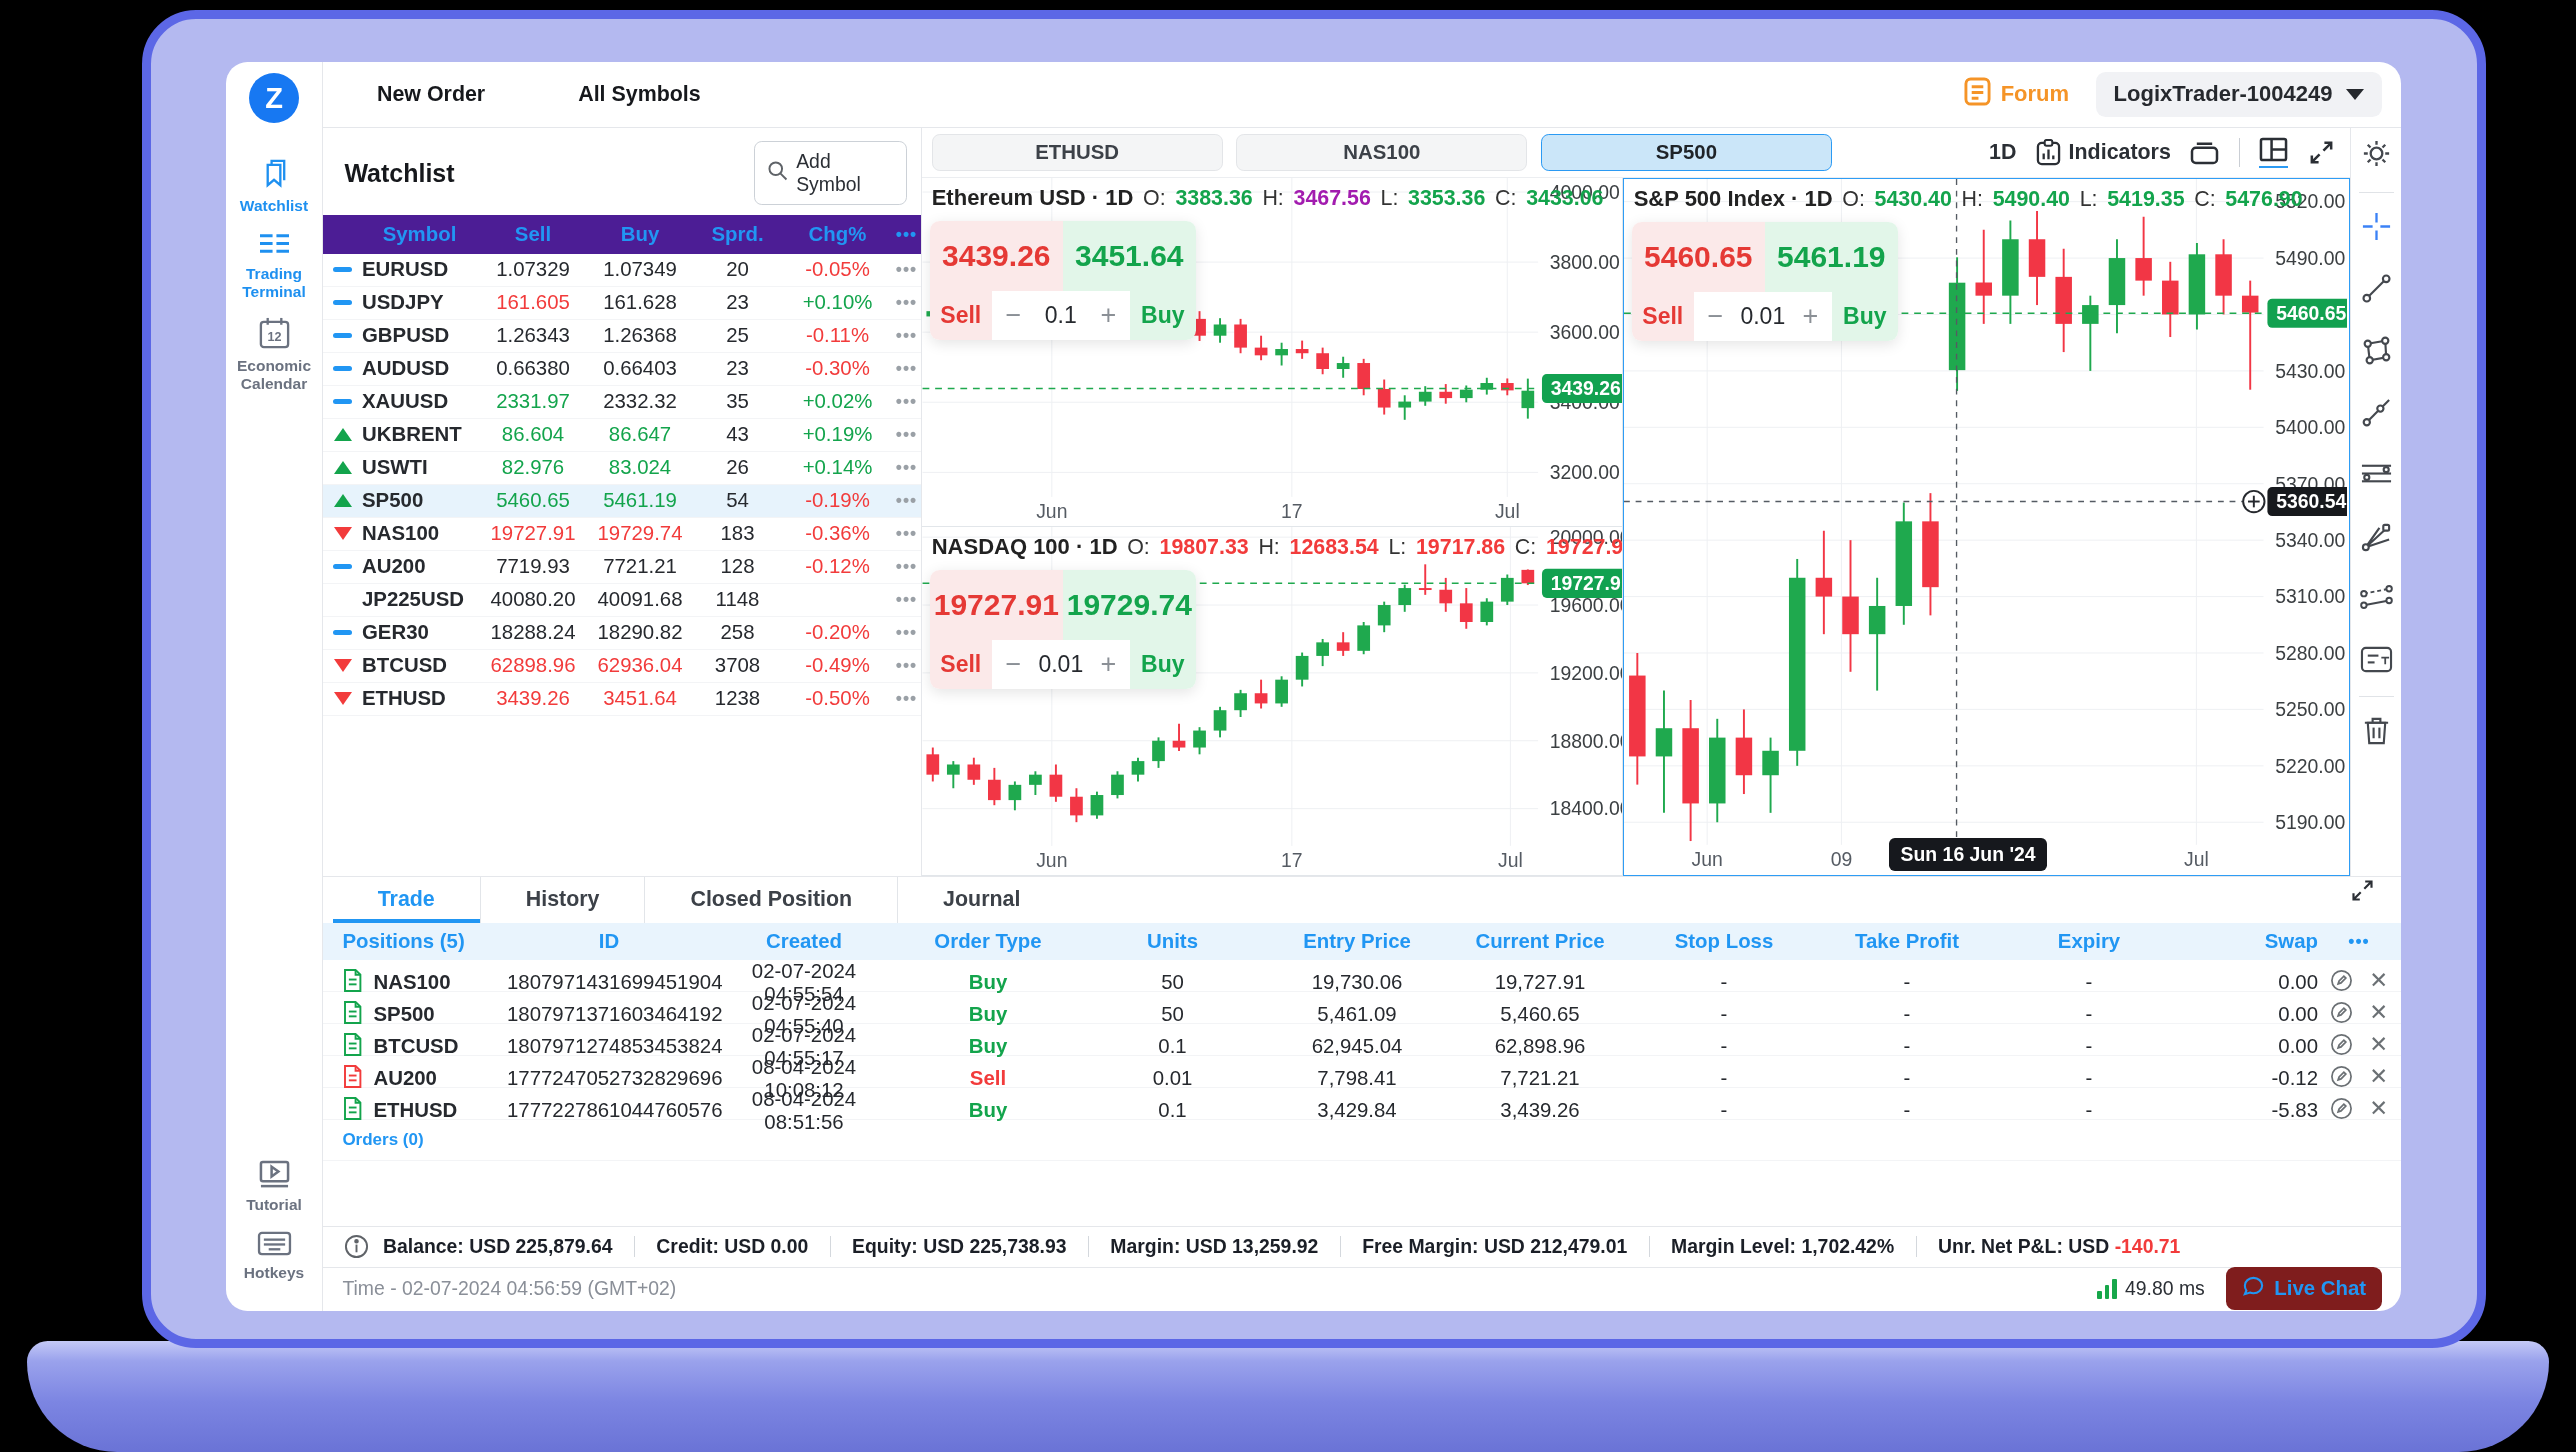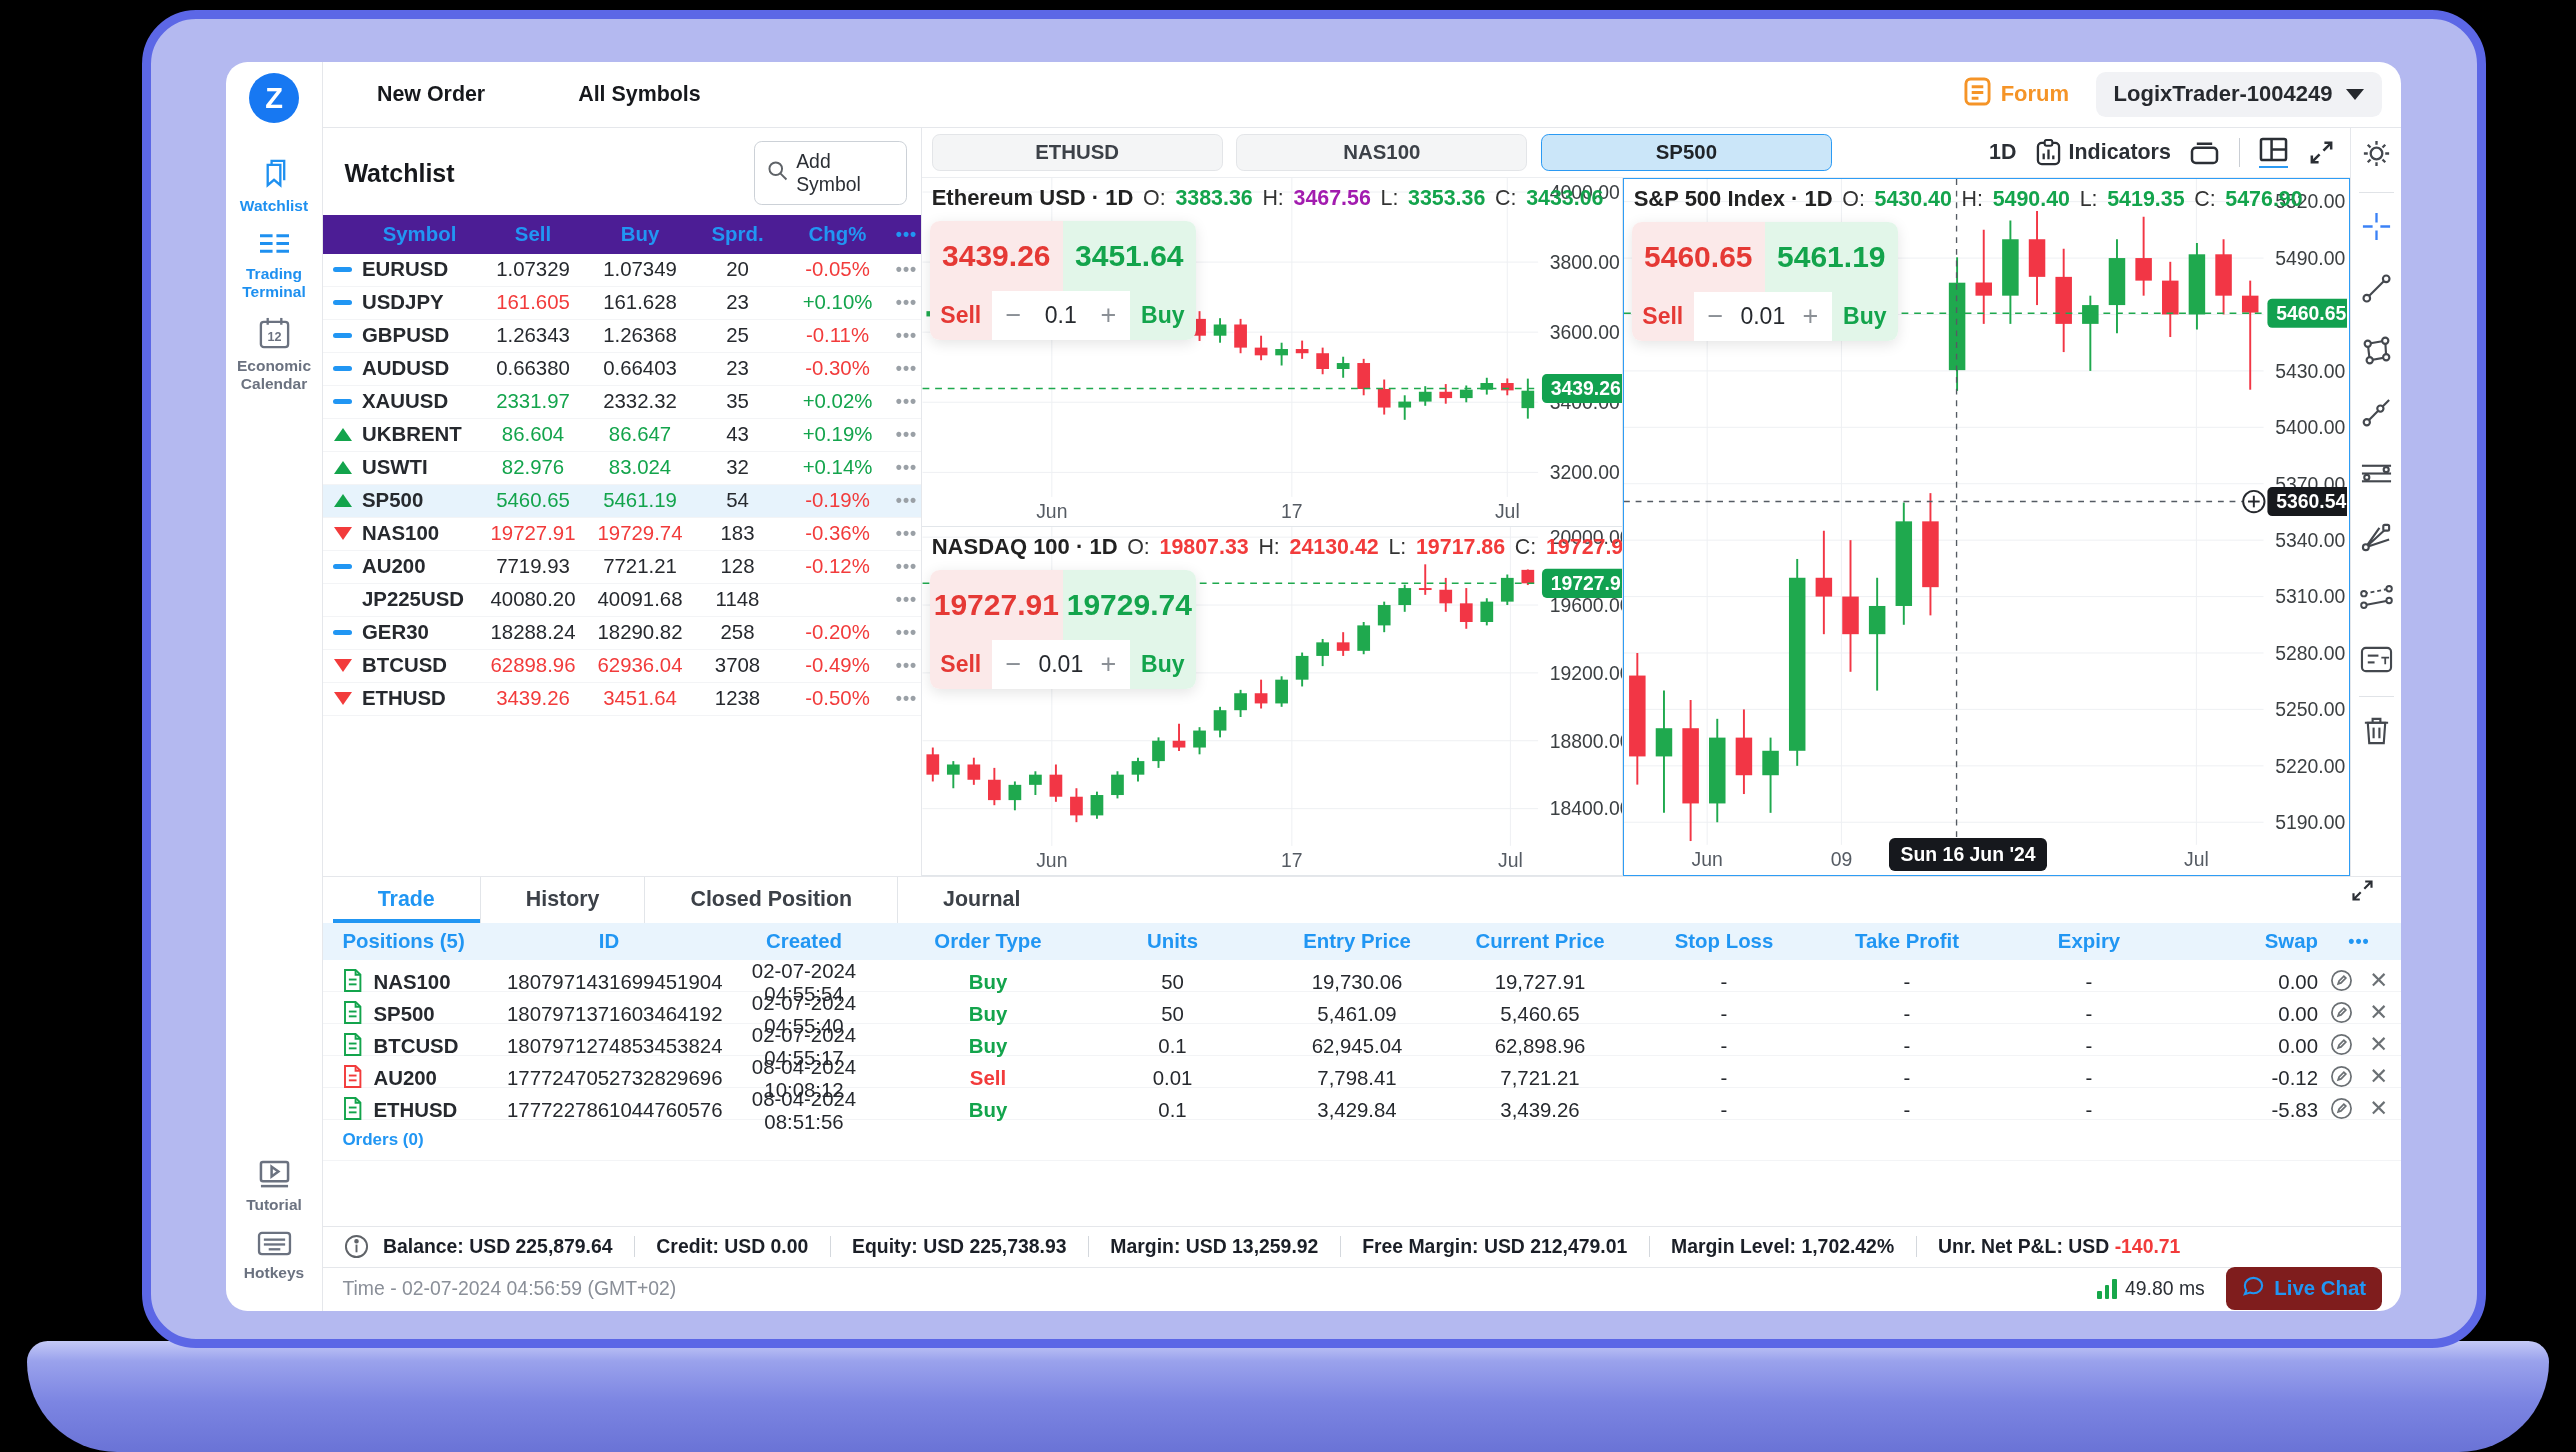--- a/index.html
+++ b/index.html
@@ -325,21 +325,21 @@
       <div class="t-g">+0.19%</div>
       <div class="wl-dots">•••</div>
                 </div>
                 <div class="wl-grid wl-row">
                   <div>
                     <div class="ic-up"></div>
                   </div>
       <div class="wl-sym">USWTI</div>
       <div class="t-g">82.976</div>
       <div class="t-g">83.024</div>
-      <div class="t-k">32</div>
+      <div class="t-k">26</div>
       <div class="t-g">+0.14%</div>
       <div class="wl-dots">•••</div>
                 </div>
                 <div class="wl-grid wl-row sel">
                   <div>
                     <div class="ic-up"></div>
                   </div>
       <div class="wl-sym">SP500</div>
       <div class="t-g">5460.65</div>
       <div class="t-g">5461.19</div>
@@ -646,21 +646,21 @@
                       <text x="381" y="351" font-size="20" fill="#555b63" text-anchor="middle">17</text>
                       <text x="606.425" y="351" font-size="20" fill="#555b63" text-anchor="middle">Jul</text>
                       <rect x="639" y="43.11575000000003" width="110" height="30" rx="5" fill="#12a150"></rect>
       <text x="648" y="65.11575000000002" font-size="20" font-weight="bold" fill="#fff">19727.91</text>
                     </svg>
                     <div class="chart-header">
     <span class="ti">NASDAQ 100 · 1D</span>
     <span class="k">O:</span>
                       <span class="v" style="color:#f23b3b">19807.33</span>
     <span class="k">H:</span>
-                      <span class="v" style="color:#f23b3b">24130.42</span>
+                      <span class="v" style="color:#f23b3b">12683.54</span>
     <span class="k">L:</span>
                       <span class="v" style="color:#f23b3b">19717.86</span>
     <span class="k">C:</span>
                       <span class="v" style="color:#f23b3b">19727.91</span>
                     </div>
                     <div class="order-widget">
     <div class="ow-prices">
       <div class="ow-sp">19727.91</div>
       <div class="ow-bp">19729.74</div>
     </div>

